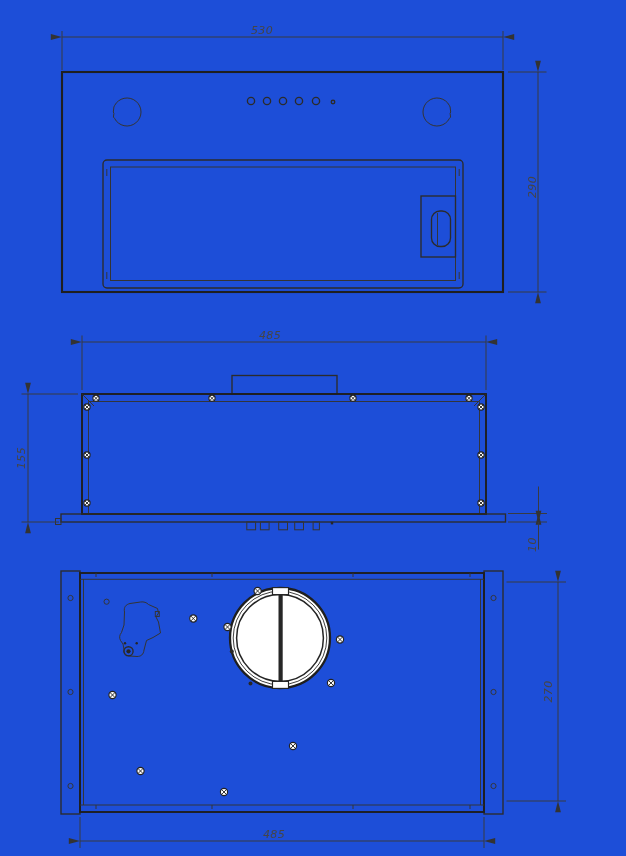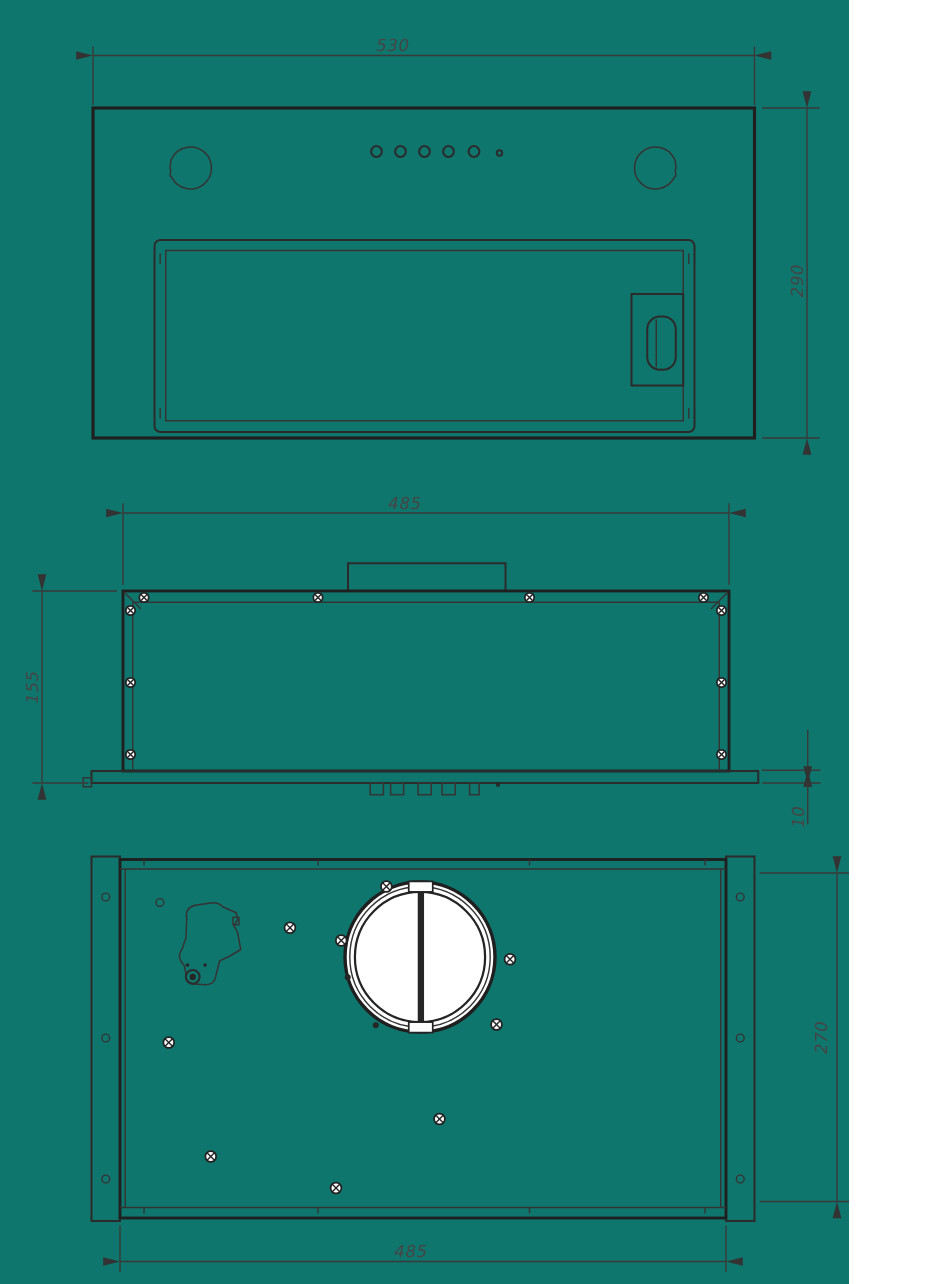--- a/index.html
+++ b/index.html
@@ -1,16 +1,16 @@
 <!DOCTYPE html>
 <html><head>
 <meta charset="utf-8">
 <style>
   html, body { margin: 0; padding: 0; background: #ffffff; }
-  .stage { position: relative; width: 566px; height: 856px; background: #0f766e; overflow: hidden; }
+  .stage { position: relative; width: 626px; height: 856px; background: #1d4ed8; overflow: hidden; }
   svg { display: block; }
   .lnT { stroke:#1f1f1f; stroke-width:2.1; fill:none; }
   .lnB { stroke:#1f1f1f; stroke-width:1.9; fill:none; }
   .lnM { stroke:#2b2b2b; stroke-width:1.35; fill:none; }
   .lnF { stroke:#343434; stroke-width:1.0; fill:none; }
   .lnH { stroke:#343434; stroke-width:0.95; fill:none; }
   .dim { stroke:#3a3a3a; stroke-width:0.95; fill:none; }
   .dimtxt { font: italic 11px "DejaVu Sans", sans-serif; fill:#454545; letter-spacing:0.4px; text-anchor:middle; }
   .screwc { stroke:#222; stroke-width:1.15; fill:#fdfdfd; }
   .screwx { stroke:#222; stroke-width:0.9; }

